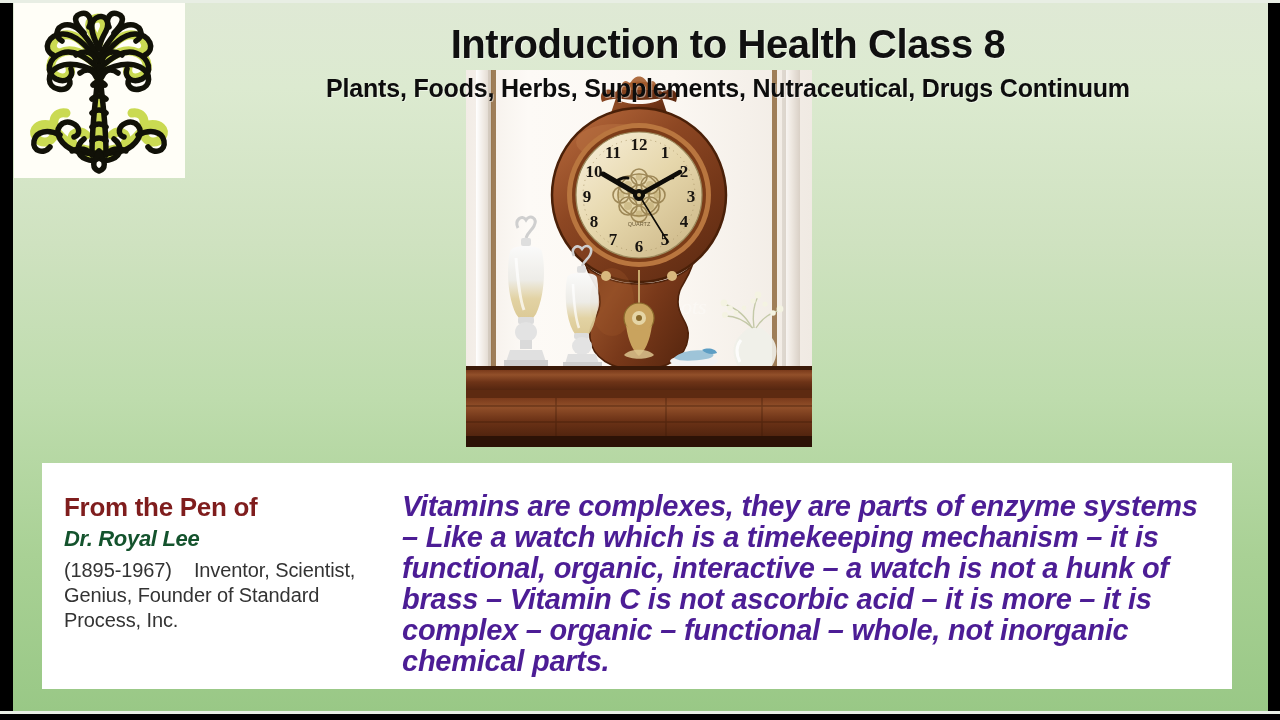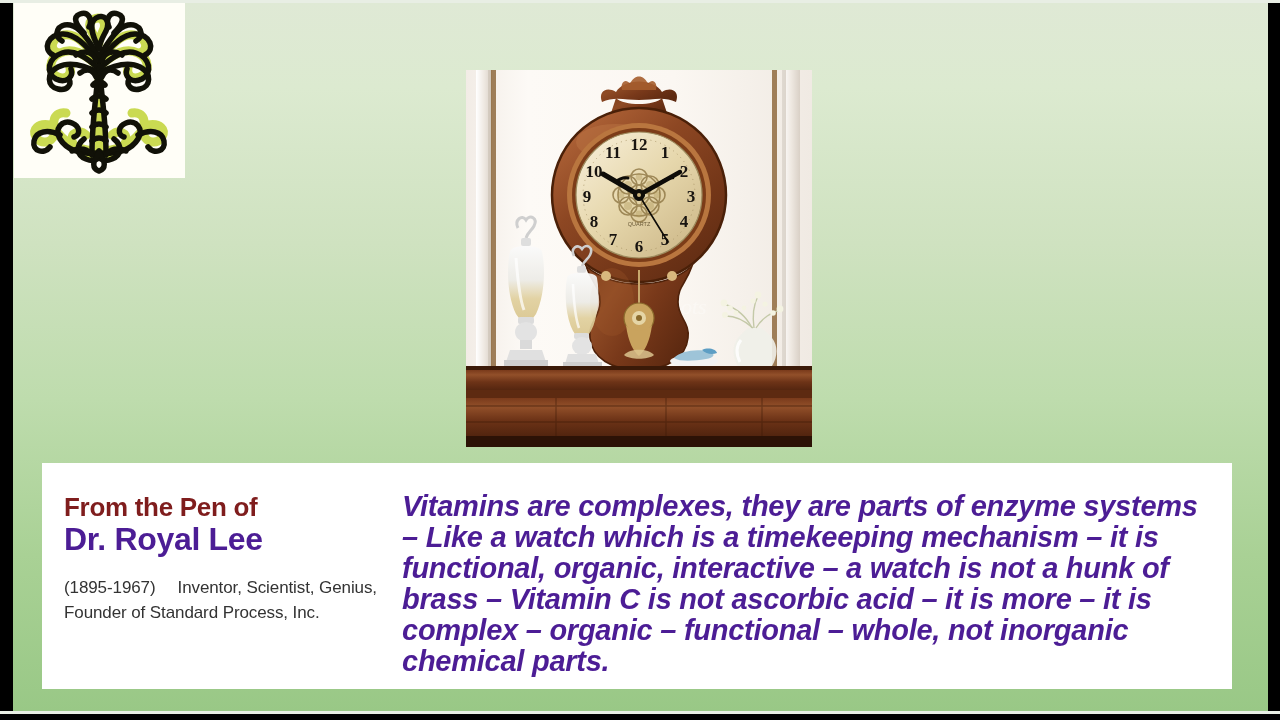--- a/index.html
+++ b/index.html
@@ -130,31 +130,32 @@
     font-family: "Liberation Sans", sans-serif;
     font-weight: bold;
     font-size: 26px;
     line-height: 32px;
     color: #7f1d1d;
     letter-spacing: -0.3px;
   }
   #pen-name {
     font-family: "Liberation Sans", sans-serif;
     font-weight: bold;
-    font-size: 32px;
+    font-size: 22px;
     line-height: 32px;
-    color: #4c1d95;
+    color: #14532d;
     letter-spacing: -0.3px;
+    font-style: italic;
   }
   #pen-bio {
     font-family: "Liberation Sans", sans-serif;
-    font-size: 17px;
+    font-size: 20px;
     line-height: 25px;
     color: #333333;
-    margin-top: 20px;
+    margin-top: 3px;
     letter-spacing: -0.1px;
   }
   #pen-bio .years { white-space: nowrap; }
   #pen-bio .gap { display: inline-block; width: 22px; }
 
   #quote-body {
     flex: 1 1 auto;
     padding-left: 8px;
   }
   #quote-text {
@@ -229,20 +230,24 @@
           <path d="M124 132 C136 126 148 128 150 138 C152 148 140 152 134 144"></path>
           <path d="M70 136 C62 142 62 152 72 156 C82 160 88 154 85 148"></path>
           <path d="M100 136 C108 142 108 152 98 156 C88 160 82 154 85 148"></path>
           <path d="M85 150 C78 158 78 166 85 168 C92 166 92 158 85 150"></path>
           <path d="M58 148 C66 144 74 146 78 152"></path>
           <path d="M112 148 C104 144 96 146 92 152"></path>
         </g>
       </svg>
     </div>
 
+    <div id="title-block">
+      <div id="slide-title">Introduction to Health Class 8</div>
+      <div id="slide-subtitle">Plants, Foods, Herbs, Supplements, Nutraceutical, Drugs Continuum</div>
+    </div>
 
     <div id="clock-photo">
       <svg width="346" height="377" viewBox="0 0 346 377" xmlns="http://www.w3.org/2000/svg">
         <defs>
           <linearGradient id="wallGrad" x1="0" y1="0" x2="1" y2="0">
             <stop offset="0%" stop-color="#f2ece6"></stop>
             <stop offset="18%" stop-color="#fdfaf6"></stop>
             <stop offset="60%" stop-color="#fbf7f2"></stop>
             <stop offset="100%" stop-color="#f0eae3"></stop>
           </linearGradient>

